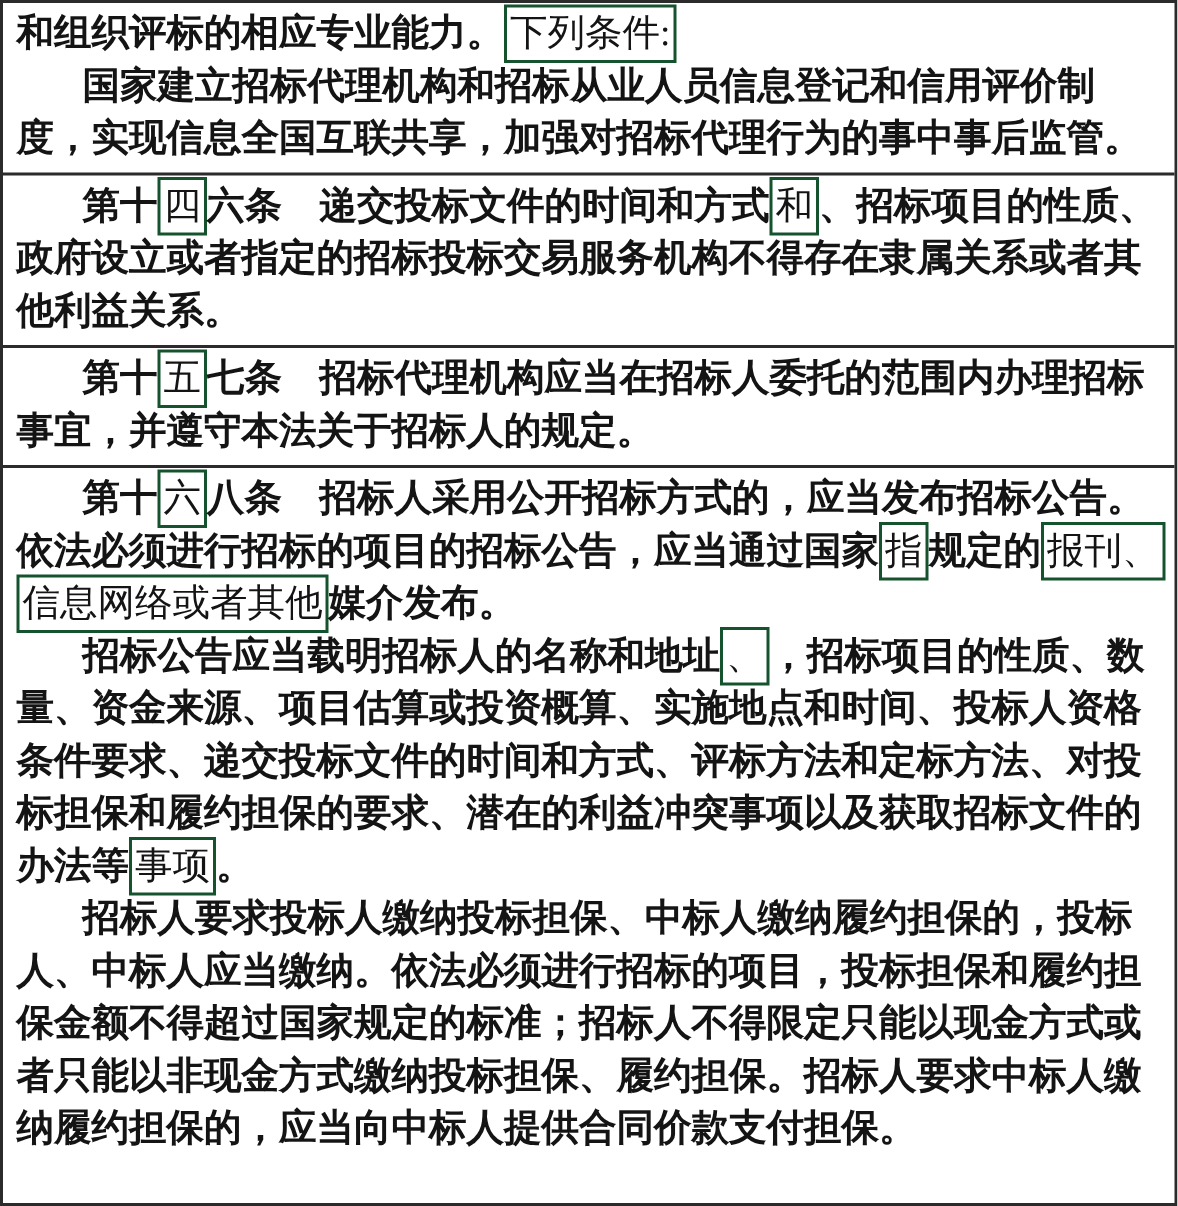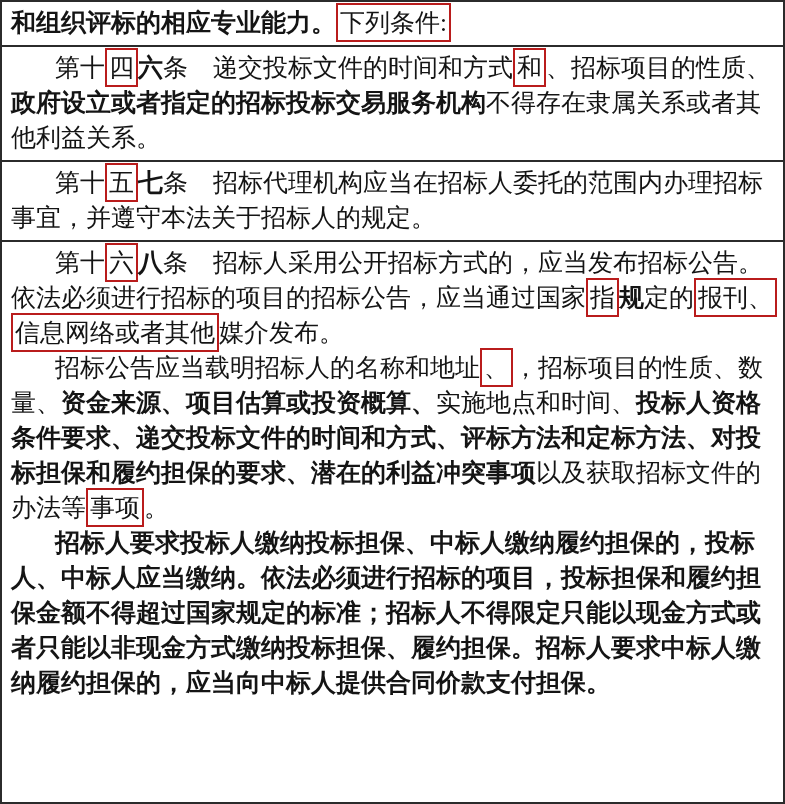--- a/index.html
+++ b/index.html
@@ -34,41 +34,42 @@
     color: #141414;
     font-family: "Liberation Serif", "DejaVu Serif", serif;
     text-align: left;
     letter-spacing: 0;
   }
   p.indent {
     text-indent: 44px;
   }
   .run-normal {
     font-family: "Liberation Serif", "DejaVu Serif", serif;
-    font-weight: 400;
+    font-weight: 700;
   }
   .run-bold {
     font-family: "Liberation Sans", "DejaVu Sans", sans-serif;
     font-weight: 700;
   }
   .run-boxed {
     font-family: "Liberation Serif", "DejaVu Serif", serif;
     font-weight: 400;
-    border: 2px solid #b91c1c;
+    border: 2px solid #14532d;
     padding: 4px 2px;
     -webkit-box-decoration-break: clone;
     box-decoration-break: clone;
   }
 </style>
 </head>
 <body>
 
 <div class="page">
     <div class="row">
       <p class="para"><span class="run-bold">和组织评标的相应专业能力。</span><span class="run-boxed">下列条件:</span></p>
+      <p class="para indent"><span class="run-bold">国家建立招标代理机构和招标从业人员信息登记和信用评价制度，实现信息全国互联共享，加强对招标代理行为的事中事后监管。</span></p>
     </div>
     <div class="row">
       <p class="para indent"><span class="run-normal">第十</span><span class="run-boxed">四</span><span class="run-bold">六</span><span class="run-normal">条　递交投标文件的时间和方式</span><span class="run-boxed">和</span><span class="run-normal">、招标项目的性质、</span><span class="run-bold">政府设立或者指定的招标投标交易服务机构</span><span class="run-normal">不得存在隶属关系或者其他利益关系。</span></p>
     </div>
     <div class="row">
       <p class="para indent"><span class="run-normal">第十</span><span class="run-boxed">五</span><span class="run-bold">七</span><span class="run-normal">条　招标代理机构应当在招标人委托的范围内办理招标事宜，并遵守本法关于招标人的规定。</span></p>
     </div>
     <div class="row">
       <p class="para indent"><span class="run-normal">第十</span><span class="run-boxed">六</span><span class="run-bold">八</span><span class="run-normal">条　招标人采用公开招标方式的，应当发布招标公告。依法必须进行招标的项目的招标公告，应当通过国家</span><span class="run-boxed">指</span><span class="run-bold">规</span><span class="run-normal">定的</span><span class="run-boxed">报刊、信息网络或者其他</span><span class="run-normal">媒介发布。</span></p>
       <p class="para indent"><span class="run-normal">招标公告应当载明招标人的名称和地址</span><span class="run-boxed">、</span><span class="run-normal">，招标项目的性质、数量、</span><span class="run-bold">资金来源、项目估算或投资概算、</span><span class="run-normal">实施地点和时间、</span><span class="run-bold">投标人资格条件要求、递交投标文件的时间和方式、评标方法和定标方法、对投标担保和履约担保的要求、潜在的利益冲突事项</span><span class="run-normal">以及获取招标文件的办法等</span><span class="run-boxed">事项</span><span class="run-normal">。</span></p>

